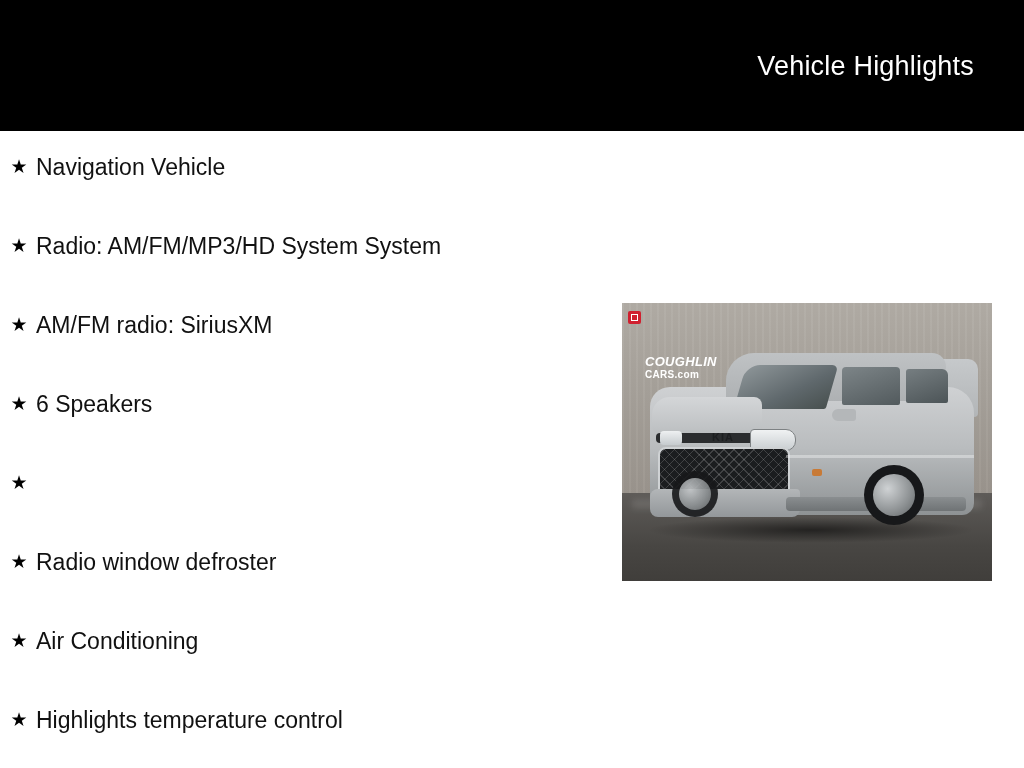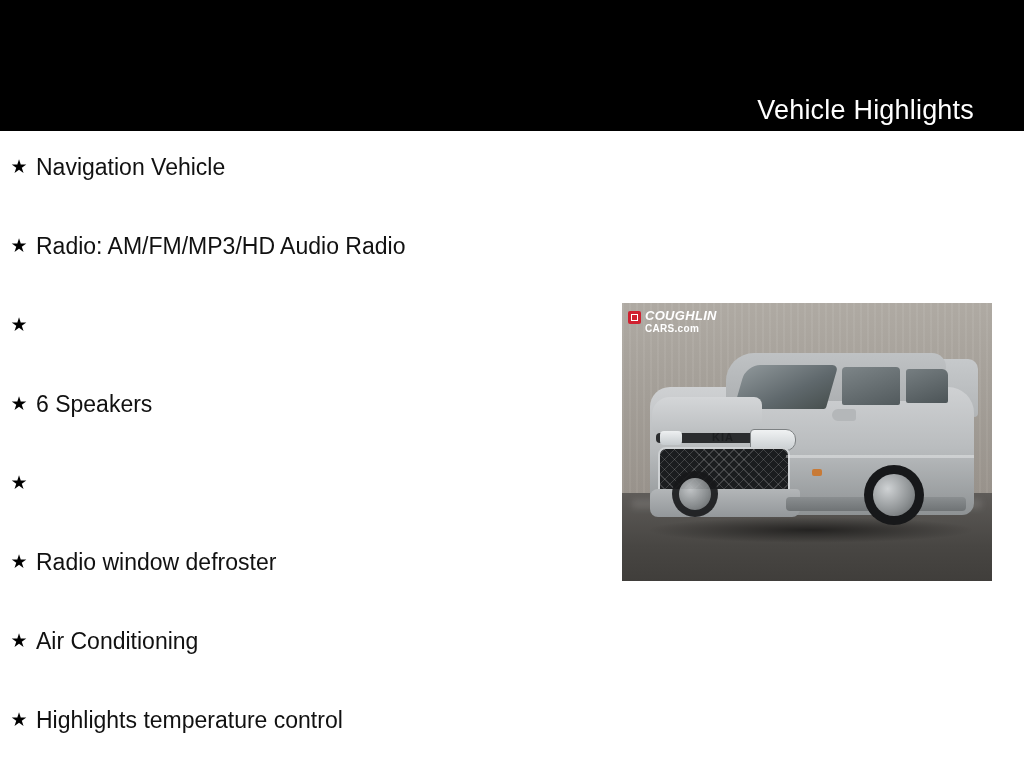--- a/index.html
+++ b/index.html
@@ -31,21 +31,20 @@
   .header-title {
     position: absolute;
     right: 50px;
     top: 50px;
     color: #ffffff;
     font-size: 27px;
     line-height: 32px;
     font-weight: 400;
     letter-spacing: 0.2px;
     white-space: nowrap;
-    margin-top: 44px;
   }
   
   .features {
     position: absolute;
     left: 0;
     top: 131px;
     width: 620px;
     padding-top: 16px;
   }
   .feature-row {
@@ -135,20 +134,21 @@
     position: absolute;
     left: 3px; top: 3px;
     width: 7px; height: 7px;
     border: 1.5px solid #ffffff;
     box-sizing: border-box;
   }
   .watermark-text {
     display: flex;
     flex-direction: column;
     line-height: 1;
+    margin-top: 46px;
   }
   .watermark-top {
     color: #ffffff;
     font-size: 13px;
     font-weight: bold;
     font-style: italic;
     letter-spacing: 0.3px;
   }
   .watermark-bottom {
     color: #ffffff;
@@ -389,25 +389,26 @@
 
   <div class="features">
 
     <div class="feature-row">
       <div class="feature-star">★</div>
       <div class="feature-label">Navigation Vehicle</div>
     </div>
 
     <div class="feature-row">
       <div class="feature-star">★</div>
-      <div class="feature-label">Radio: AM/FM/MP3/HD Audio Radio</div>
-    </div>
-
-    <div class="feature-row">
-      <div class="feature-star">★</div>
+      <div class="feature-label">Radio: AM/FM/MP3/HD System System</div>
+    </div>
+
+    <div class="feature-row">
+      <div class="feature-star">★</div>
+      <div class="feature-label">AM/FM radio: SiriusXM</div>
     </div>
 
     <div class="feature-row">
       <div class="feature-star">★</div>
       <div class="feature-label">6 Speakers</div>
     </div>
 
     <div class="feature-row">
       <div class="feature-star">★</div>
     </div>

